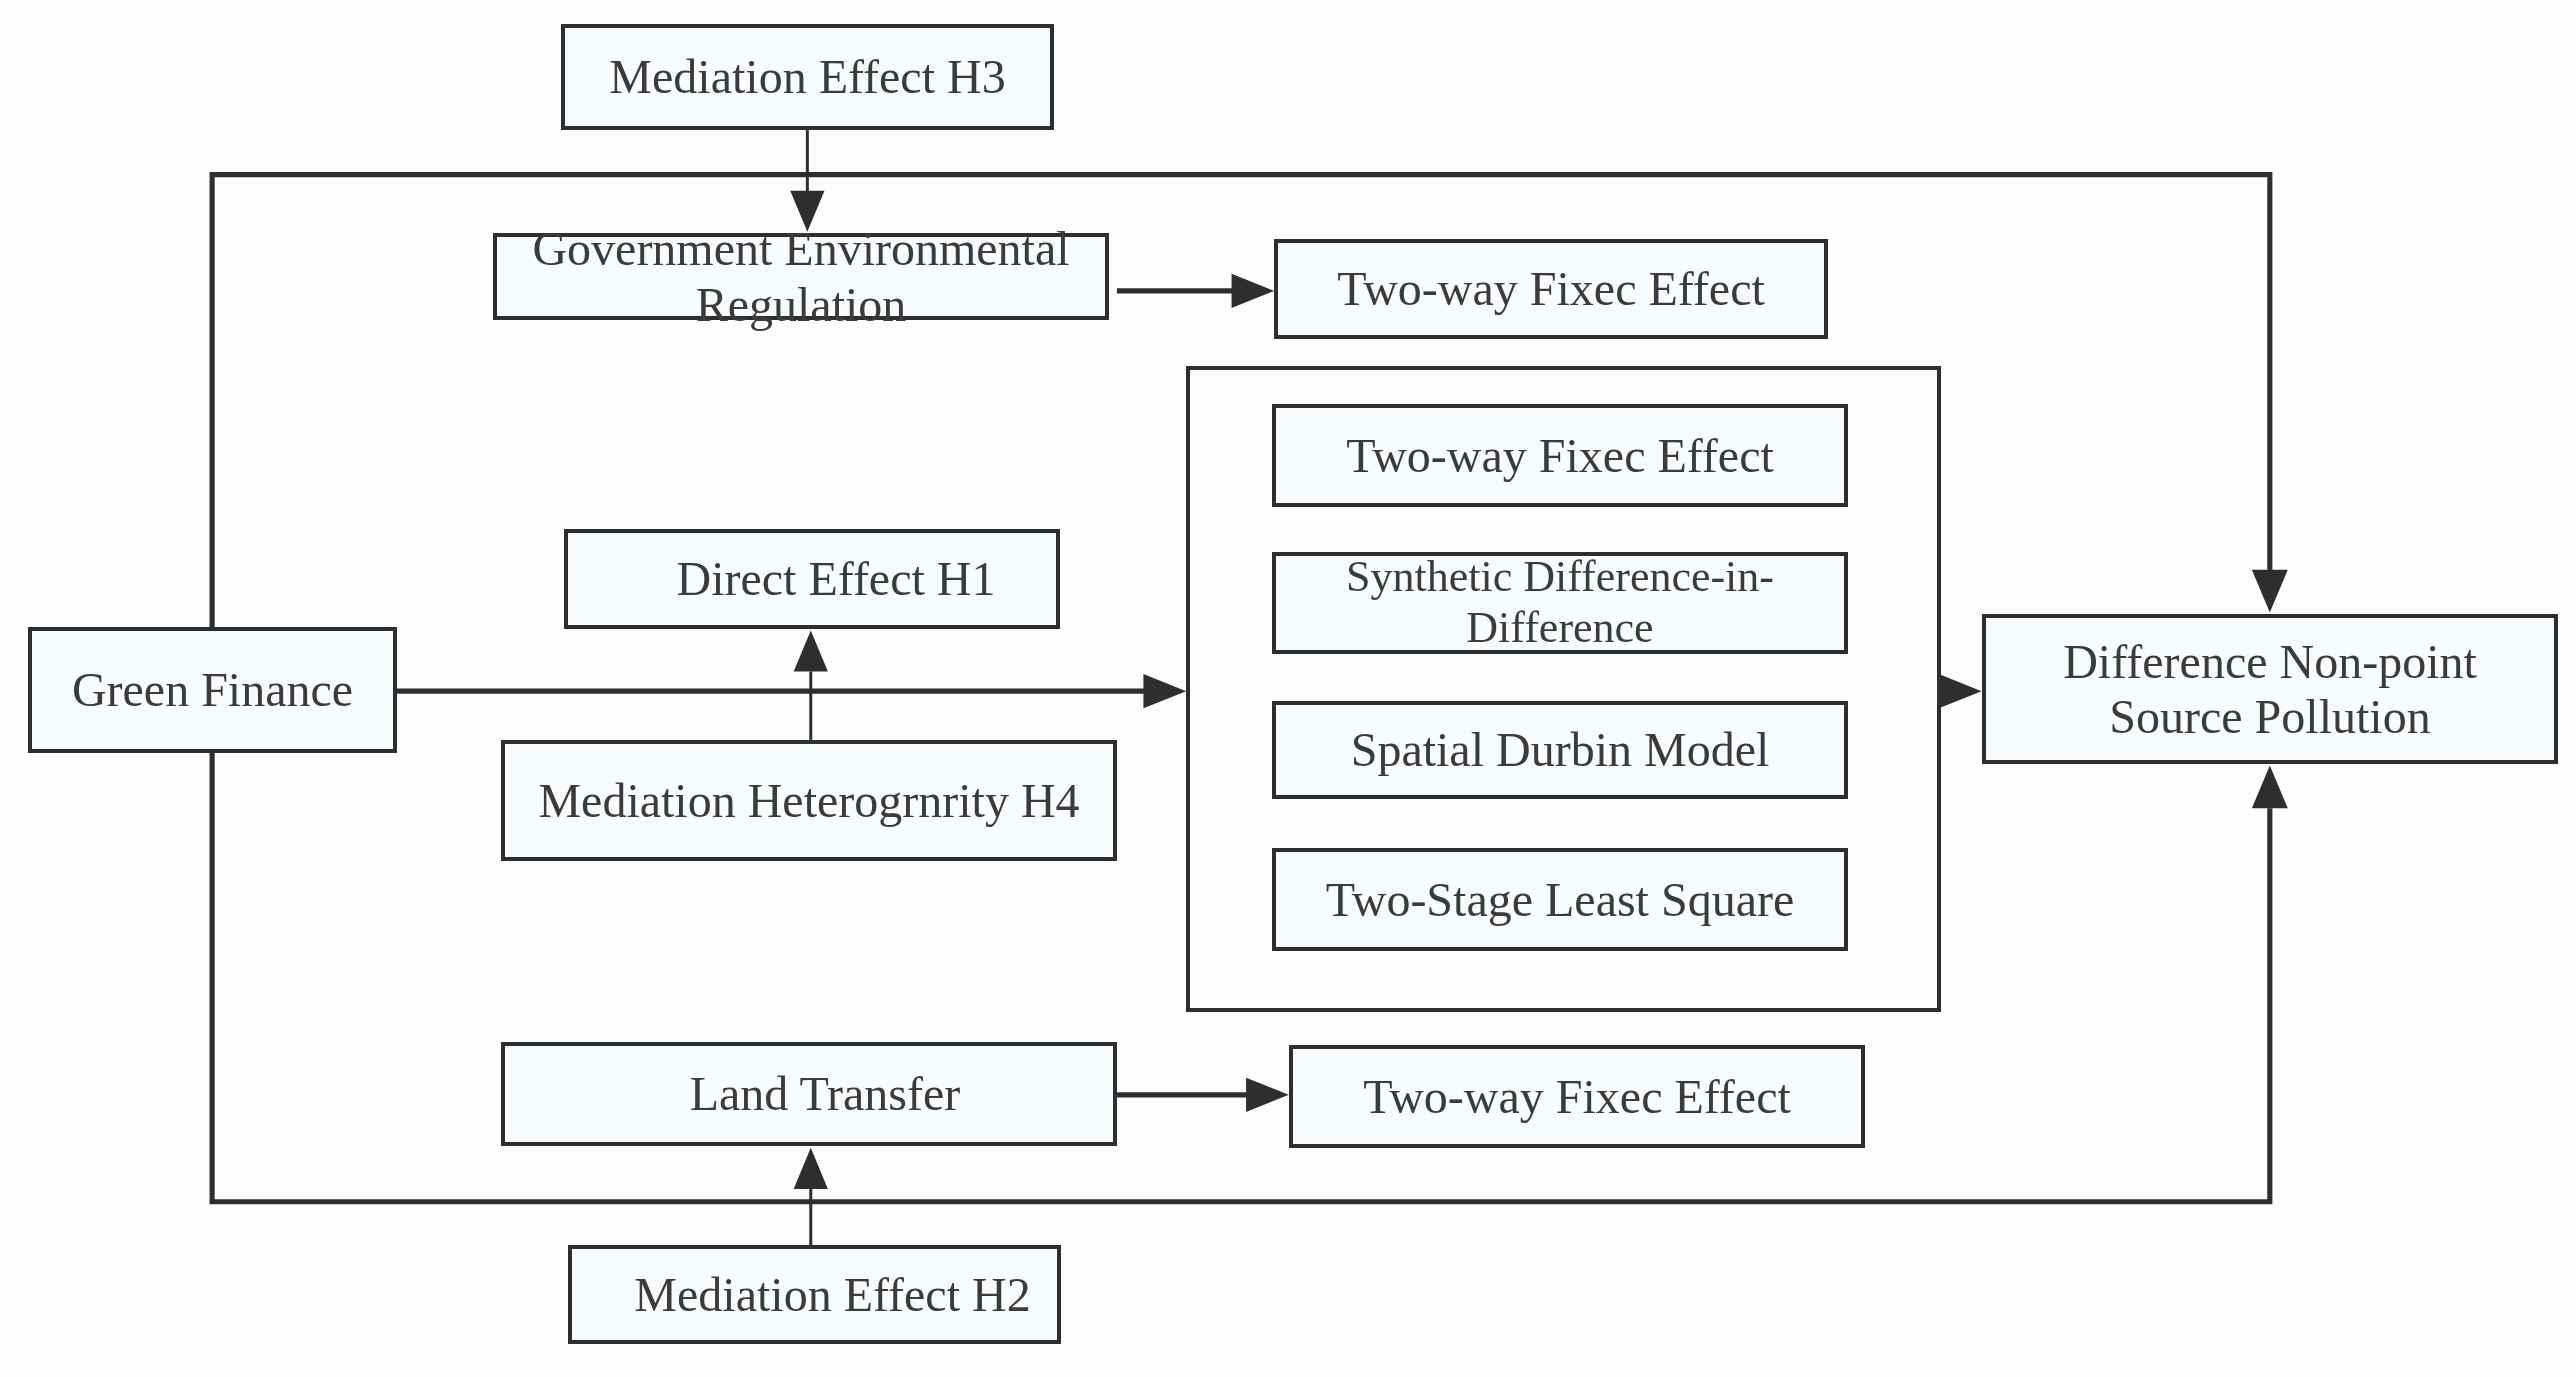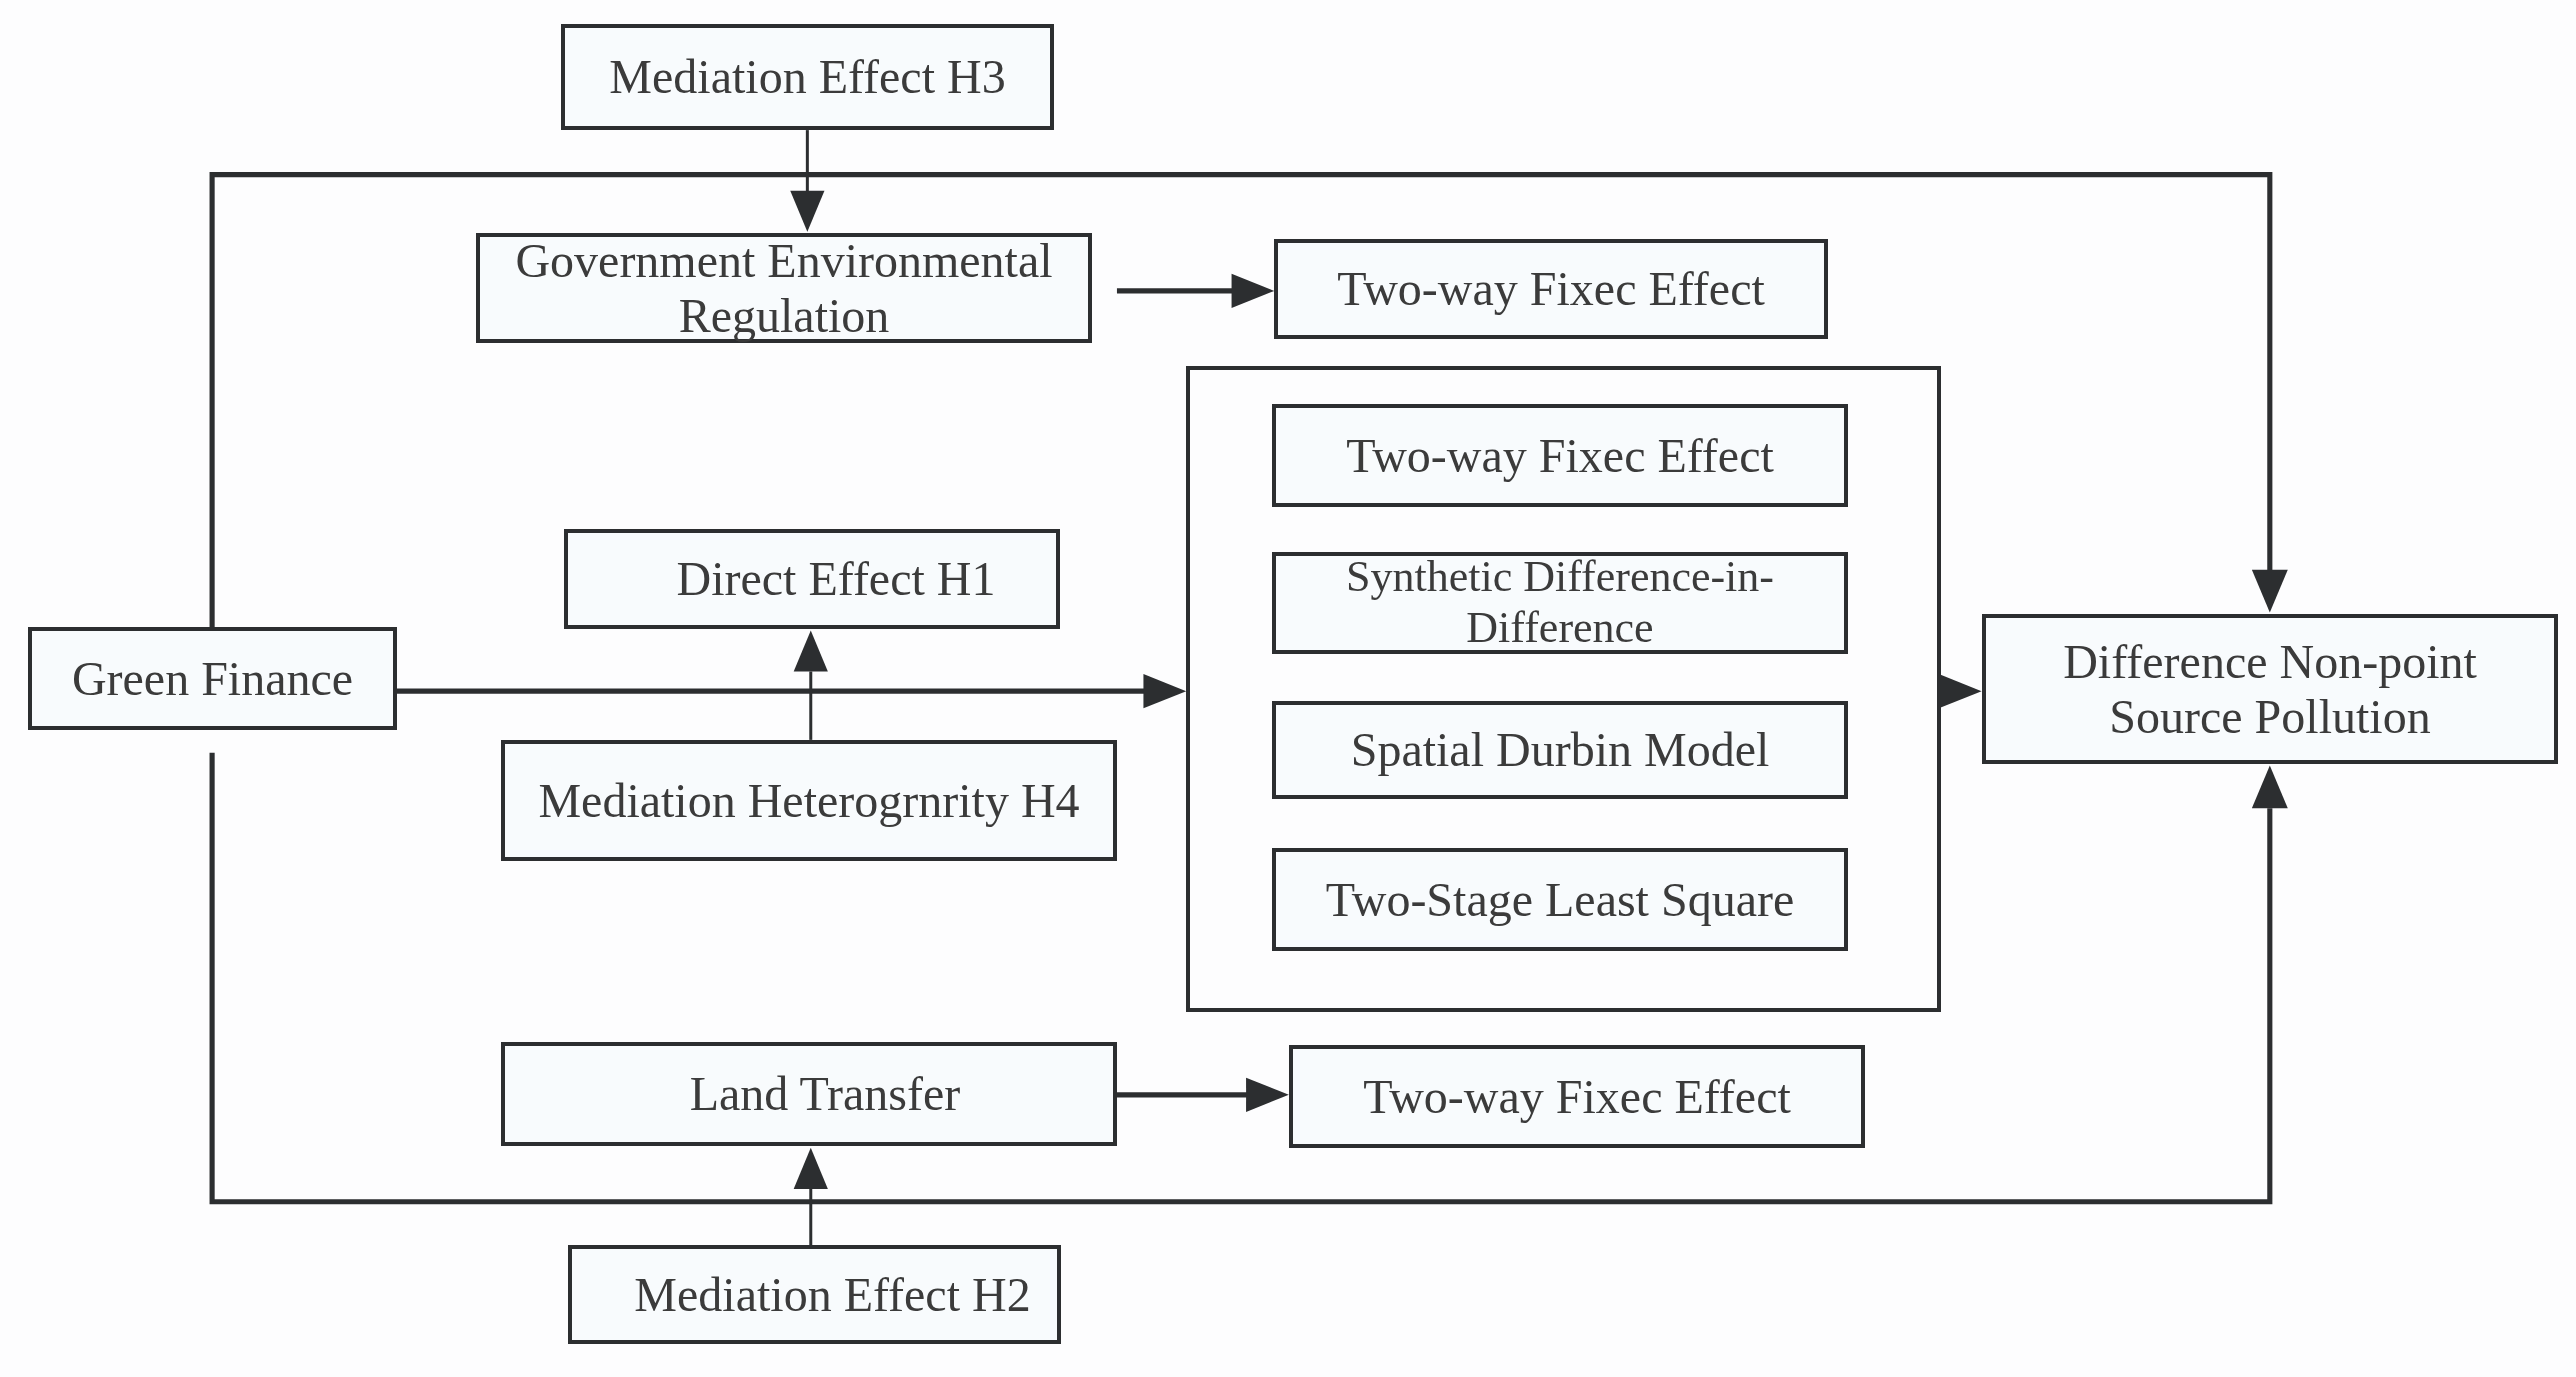--- a/index.html
+++ b/index.html
@@ -47,29 +47,29 @@
     box-sizing: border-box;
     border: 4.3px solid #2c2e30;
     background: transparent;
     z-index: 1;
   }
   .fs56 { font-size: 48px; }
   .fs52 { font-size: 44px; }
 
   
   #n-mediation-h3   { left: 561px;  top: 24px;   width: 493px; height: 106px; justify-content: center; }
-  #n-gov-env        { left: 476px;  top: 233px;  width: 616px; height: 110px; }
+  #n-gov-env        { left: 493px;  top: 233px;  width: 616px; height: 87px; }
   #n-twoway-gov     { left: 1274px; top: 239px;  width: 554px; height: 100px; }
   #n-methods-group  { left: 1186px; top: 366px;  width: 755px; height: 646px; }
   #n-m-twoway       { left: 1272px; top: 404px;  width: 576px; height: 103px; }
   #n-m-synthetic    { left: 1272px; top: 552px;  width: 576px; height: 102px; }
   #n-m-durbin       { left: 1272px; top: 701px;  width: 576px; height: 98px; }
   #n-m-tsls         { left: 1272px; top: 848px;  width: 576px; height: 103px; }
   #n-agriculture    { left: 1982px; top: 614px;  width: 576px; height: 150px; }
-  #n-green-finance  { left: 28px;   top: 627px;  width: 369px; height: 103px; }
+  #n-green-finance  { left: 28px;   top: 627px;  width: 369px; height: 126px; }
   #n-direct-h1      { left: 564px;  top: 529px;  width: 496px; height: 100px; padding-left: 48px; }
   #n-economic-h4    { left: 501px;  top: 740px;  width: 616px; height: 121px; }
   #n-land-transfer  { left: 501px;  top: 1042px; width: 616px; height: 104px; padding-left: 32px; }
   #n-twoway-land    { left: 1289px; top: 1045px; width: 576px; height: 103px; }
   #n-mediation-h2   { left: 568px;  top: 1245px; width: 493px; height: 99px; padding-left: 36px; }
 </style>
 </head>
 <body>
 
 <div id="canvas">

